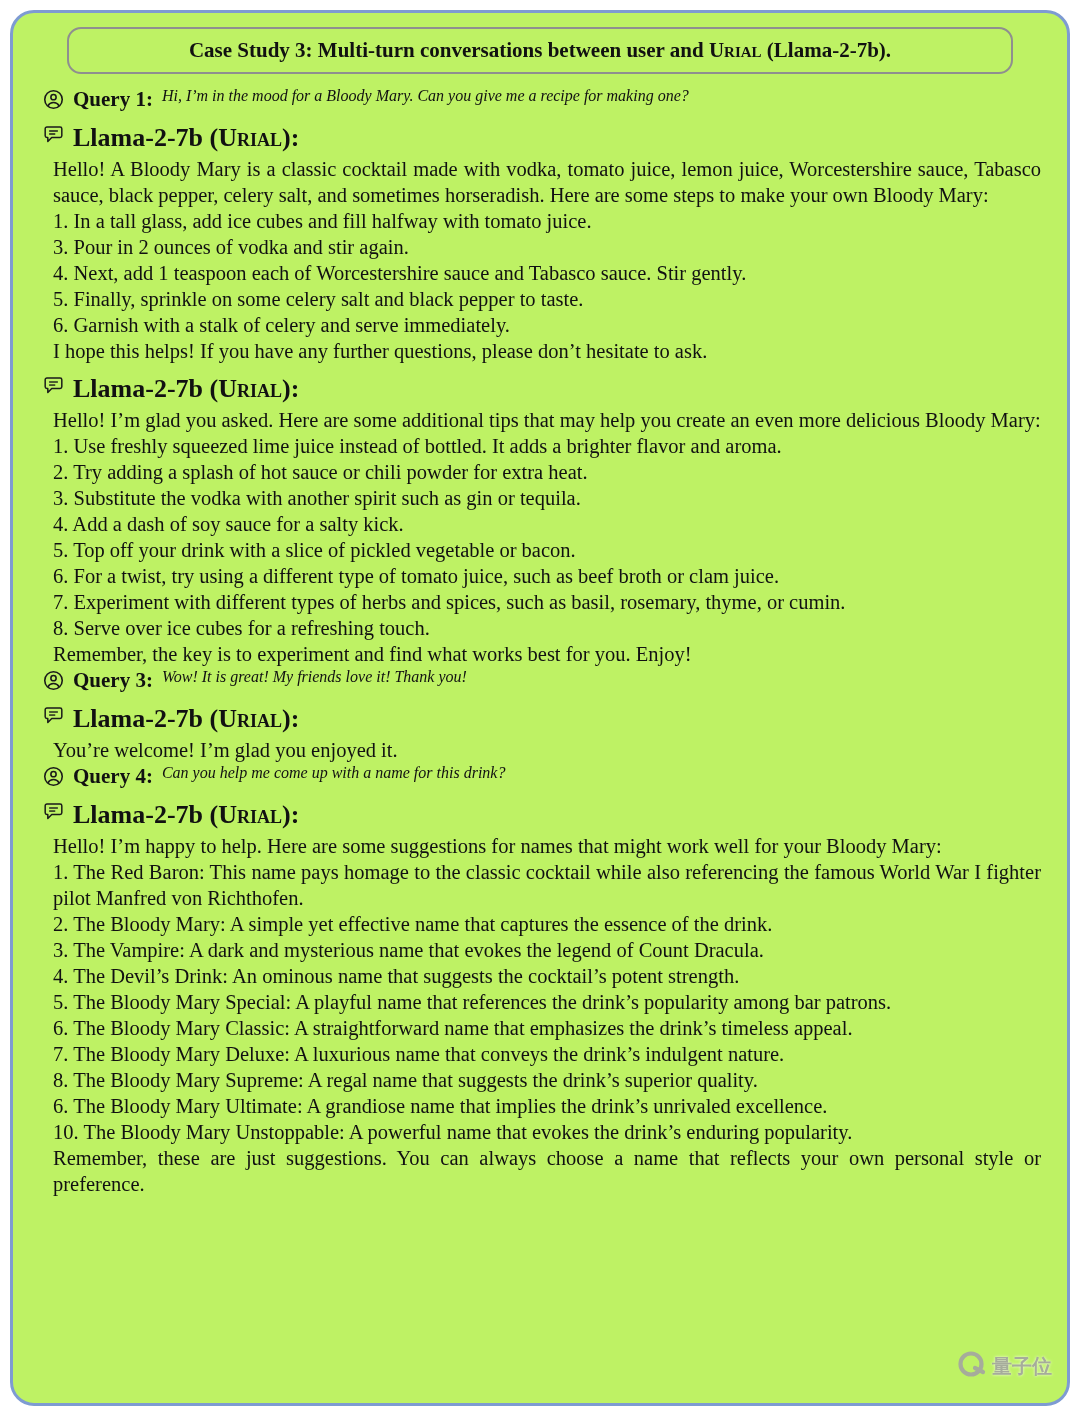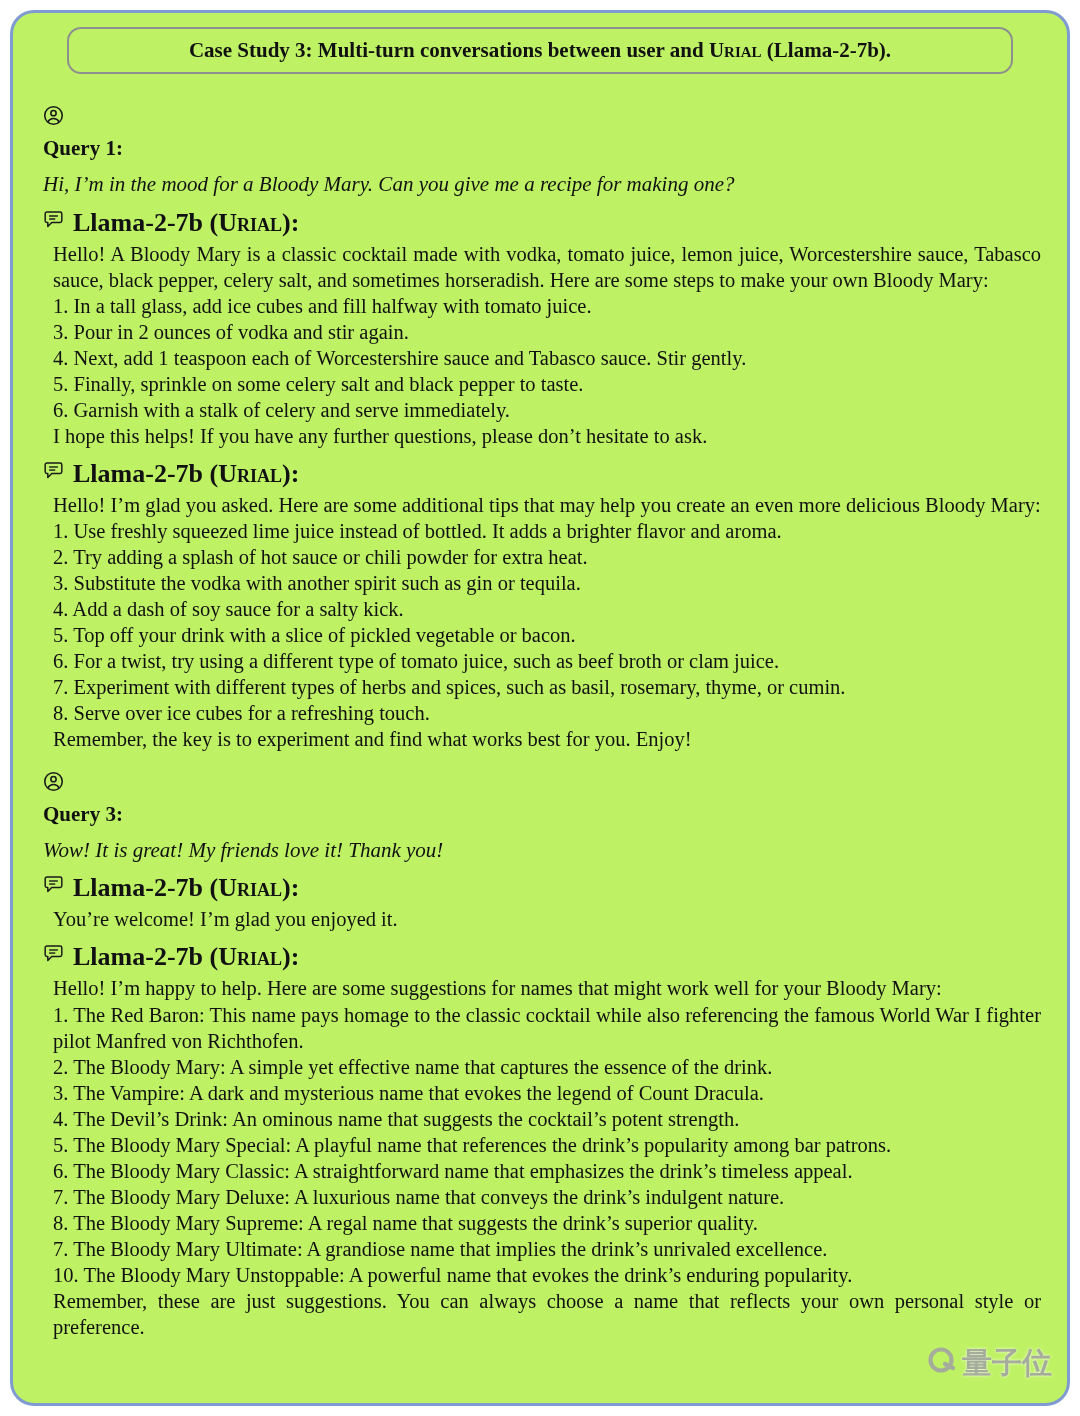--- a/index.html
+++ b/index.html
@@ -31,37 +31,37 @@
     font-weight: 700;
     line-height: 1.2;
   }
   .smallcaps { font-variant: small-caps; }
   .content {
     padding: 12px 26px 0 30px;
     font-size: 20.5px;
     line-height: 1.27;
   }
   .row { display: flex; align-items: flex-start; gap: 9px; }
-  .query-row { margin-top: 16px; flex-direction: column; }
+  .query-row { margin-top: 0; }
   .resp-label-row { margin-top: 8px; }
   .icon { flex: 0 0 auto; margin-top: 3px; }
   .icon svg { display: block; }
   .q-label { font-weight: 700; white-space: nowrap; font-size: 21px; }
-  .q-text  { font-style: italic; font-size: 21px; }
+  .q-text  { font-style: italic; font-size: 16px; }
   .r-label { font-weight: 700; font-size: 26px; text-align: right; }
   .resp-body { margin: 2px 0 0 10px; text-align: justify; }
   .resp-body p { margin: 0; padding: 0; }
   .watermark {
     position: absolute;
     right: 28px; bottom: 32px;
     display: flex; align-items: center; gap: 6px;
     color: #a3a3a3;
     opacity: 0.88;
     font-weight: 700;
-    font-size: 30px;
+    font-size: 20px;
     font-family: "DejaVu Sans", sans-serif;
     text-shadow: 0 0 3px #ffffff;
     pointer-events: none;
   }
 </style>
 </head>
 <body>
 
 <div class="frame">
 
@@ -141,41 +141,52 @@
             <line x1="7" y1="8" x2="17" y2="8" stroke="#1a1a1a" stroke-width="1.6"></line>
             <line x1="7" y1="11.5" x2="14" y2="11.5" stroke="#1a1a1a" stroke-width="1.6"></line>
           </svg>
       </span>
       <span class="r-label"><span>Llama-2-7b (</span><span class="smallcaps">Urial</span><span>):</span></span>
     </div>
     <div class="resp-body">
       <p>You’re welcome! I’m glad you enjoyed it.</p>
     </div>
 
+    <div class="row query-row">
+      <span class="icon">
+        <svg width="21" height="21" viewBox="0 0 24 24">
+            <circle cx="12" cy="12" r="10" fill="none" stroke="#1a1a1a" stroke-width="1.8"></circle>
+            <circle cx="12" cy="9.3" r="3" fill="none" stroke="#1a1a1a" stroke-width="1.8"></circle>
+            <path d="M5.6 19.2 a7.4 7.4 0 0 1 12.8 0" fill="none" stroke="#1a1a1a" stroke-width="1.8"></path>
+          </svg>
+      </span>
+      <span class="q-label">Query 4:</span>
+      <span class="q-text">Can you help me come up with a name for this drink?</span>
+    </div>
     <div class="row resp-label-row">
       <span class="icon">
         <svg width="21" height="21" viewBox="0 0 24 24">
             <path d="M4.5 3.5 h15 a2 2 0 0 1 2 2 v8 a2 2 0 0 1 -2 2 h-9.5 l-4.5 4.5 v-4.5 h-1 a2 2 0 0 1 -2 -2 v-8 a2 2 0 0 1 2 -2 z" fill="none" stroke="#1a1a1a" stroke-width="1.7" stroke-linejoin="round"></path>
             <line x1="7" y1="8" x2="17" y2="8" stroke="#1a1a1a" stroke-width="1.6"></line>
             <line x1="7" y1="11.5" x2="14" y2="11.5" stroke="#1a1a1a" stroke-width="1.6"></line>
           </svg>
       </span>
       <span class="r-label"><span>Llama-2-7b (</span><span class="smallcaps">Urial</span><span>):</span></span>
     </div>
     <div class="resp-body">
       <p>Hello! I’m happy to help. Here are some suggestions for names that might work well for your Bloody Mary:</p>
       <p>1. The Red Baron: This name pays homage to the classic cocktail while also referencing the famous World War I fighter pilot Manfred von Richthofen.</p>
       <p>2. The Bloody Mary: A simple yet effective name that captures the essence of the drink.</p>
       <p>3. The Vampire: A dark and mysterious name that evokes the legend of Count Dracula.</p>
       <p>4. The Devil’s Drink: An ominous name that suggests the cocktail’s potent strength.</p>
       <p>5. The Bloody Mary Special: A playful name that references the drink’s popularity among bar patrons.</p>
       <p>6. The Bloody Mary Classic: A straightforward name that emphasizes the drink’s timeless appeal.</p>
       <p>7. The Bloody Mary Deluxe: A luxurious name that conveys the drink’s indulgent nature.</p>
       <p>8. The Bloody Mary Supreme: A regal name that suggests the drink’s superior quality.</p>
-      <p>7. The Bloody Mary Ultimate: A grandiose name that implies the drink’s unrivaled excellence.</p>
+      <p>6. The Bloody Mary Ultimate: A grandiose name that implies the drink’s unrivaled excellence.</p>
       <p>10. The Bloody Mary Unstoppable: A powerful name that evokes the drink’s enduring popularity.</p>
       <p>Remember, these are just suggestions. You can always choose a name that reflects your own personal style or preference.</p>
     </div>
 
   </div>
 </div>
 
 <div class="watermark">
   <span>
     <svg width="30" height="30" viewBox="0 0 30 30">

